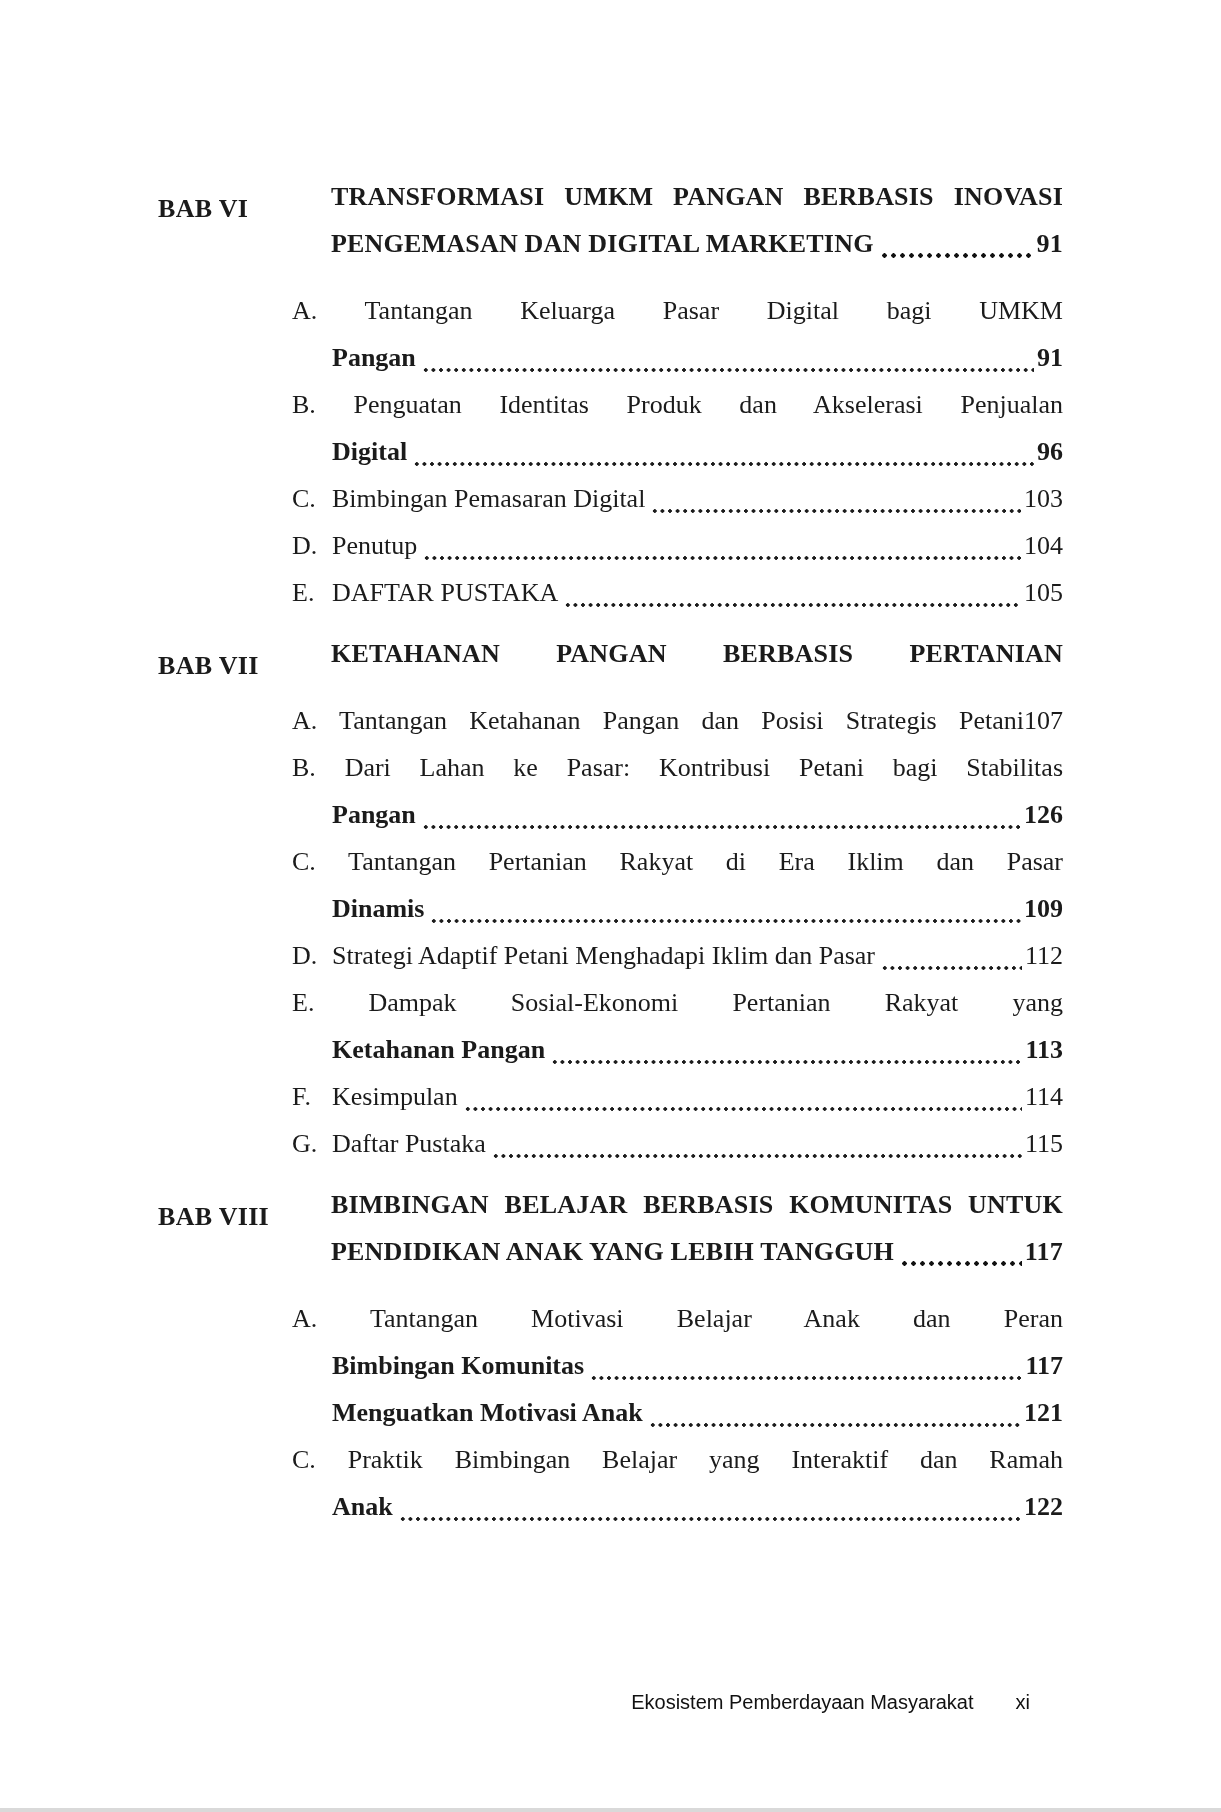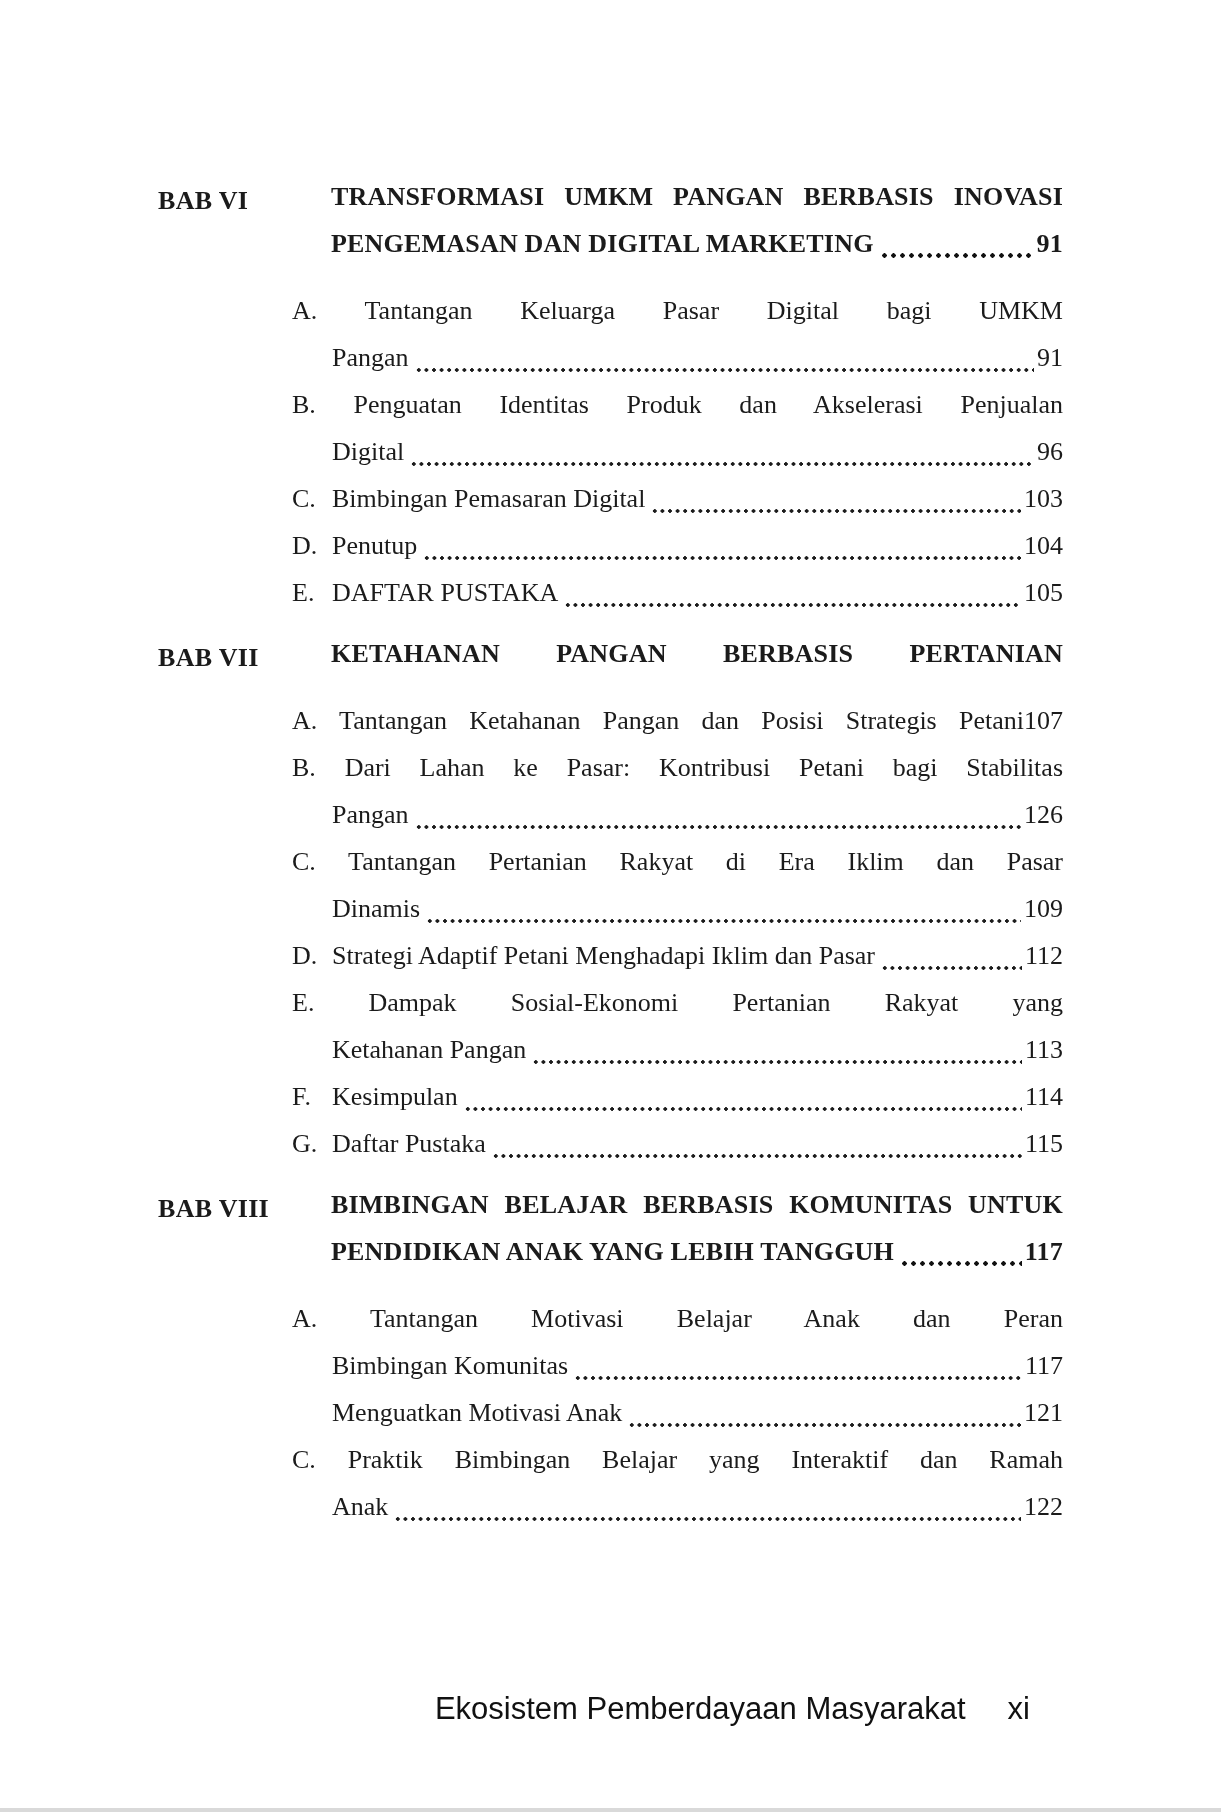--- a/index.html
+++ b/index.html
@@ -17,42 +17,42 @@
   .toc {
     position: absolute;
     left: 158px;
     top: 173px;
     width: 905px;
   }
   .chapter { position: relative; padding-left: 134px; }
   .chapter + .chapter { margin-top: 14px; }
   .chapter-label {
     position: absolute;
-    left: 0; top: 4px;
+    left: 0; top: 12px;
     font-weight: 700;
     line-height: 47px;
     letter-spacing: 0.3px;
     white-space: nowrap;
   }
   .chapter-title .line { font-weight: 700; letter-spacing: 0.2px; margin-left: 39px; }
   .items { margin-top: 20px; }
   .line { line-height: 47px; }
 
   
   .line.justify {
     text-align: justify;
     text-align-last: justify;
     padding-left: 40px;
     text-indent: -40px;
   }
   .chapter-title .line.justify { padding-left: 0; text-indent: 0; }
 
   
   .line.leader { display: flex; align-items: baseline; }
-  .line.leader.cont { margin-left: 40px; }
+  .line.leader.cont { margin-left: 40px; font-weight: bold; }
   .line.leader .letter {
     display: inline-block;
     width: 40px;
     flex: 0 0 40px;
   }
   .line.leader .txt { white-space: nowrap; }
   .dots {
     flex: 1 1 auto;
     min-width: 14px;
     align-self: stretch;
@@ -71,21 +71,21 @@
   .pg-glued { white-space: nowrap; }
 
   .footer {
     position: absolute;
     top: 1691px;
     right: 191px;
     display: flex;
     align-items: baseline;
     gap: 42px;
     font-family: "Liberation Sans", "DejaVu Sans", sans-serif;
-    font-size: 31px;
+    font-size: 20px;
     color: #111111;
   }
   .scan-edge {
     position: absolute;
     left: 0; right: 0; bottom: 0;
     height: 4px;
     background: #d9d9d9;
   }
 </style>
 </head>

